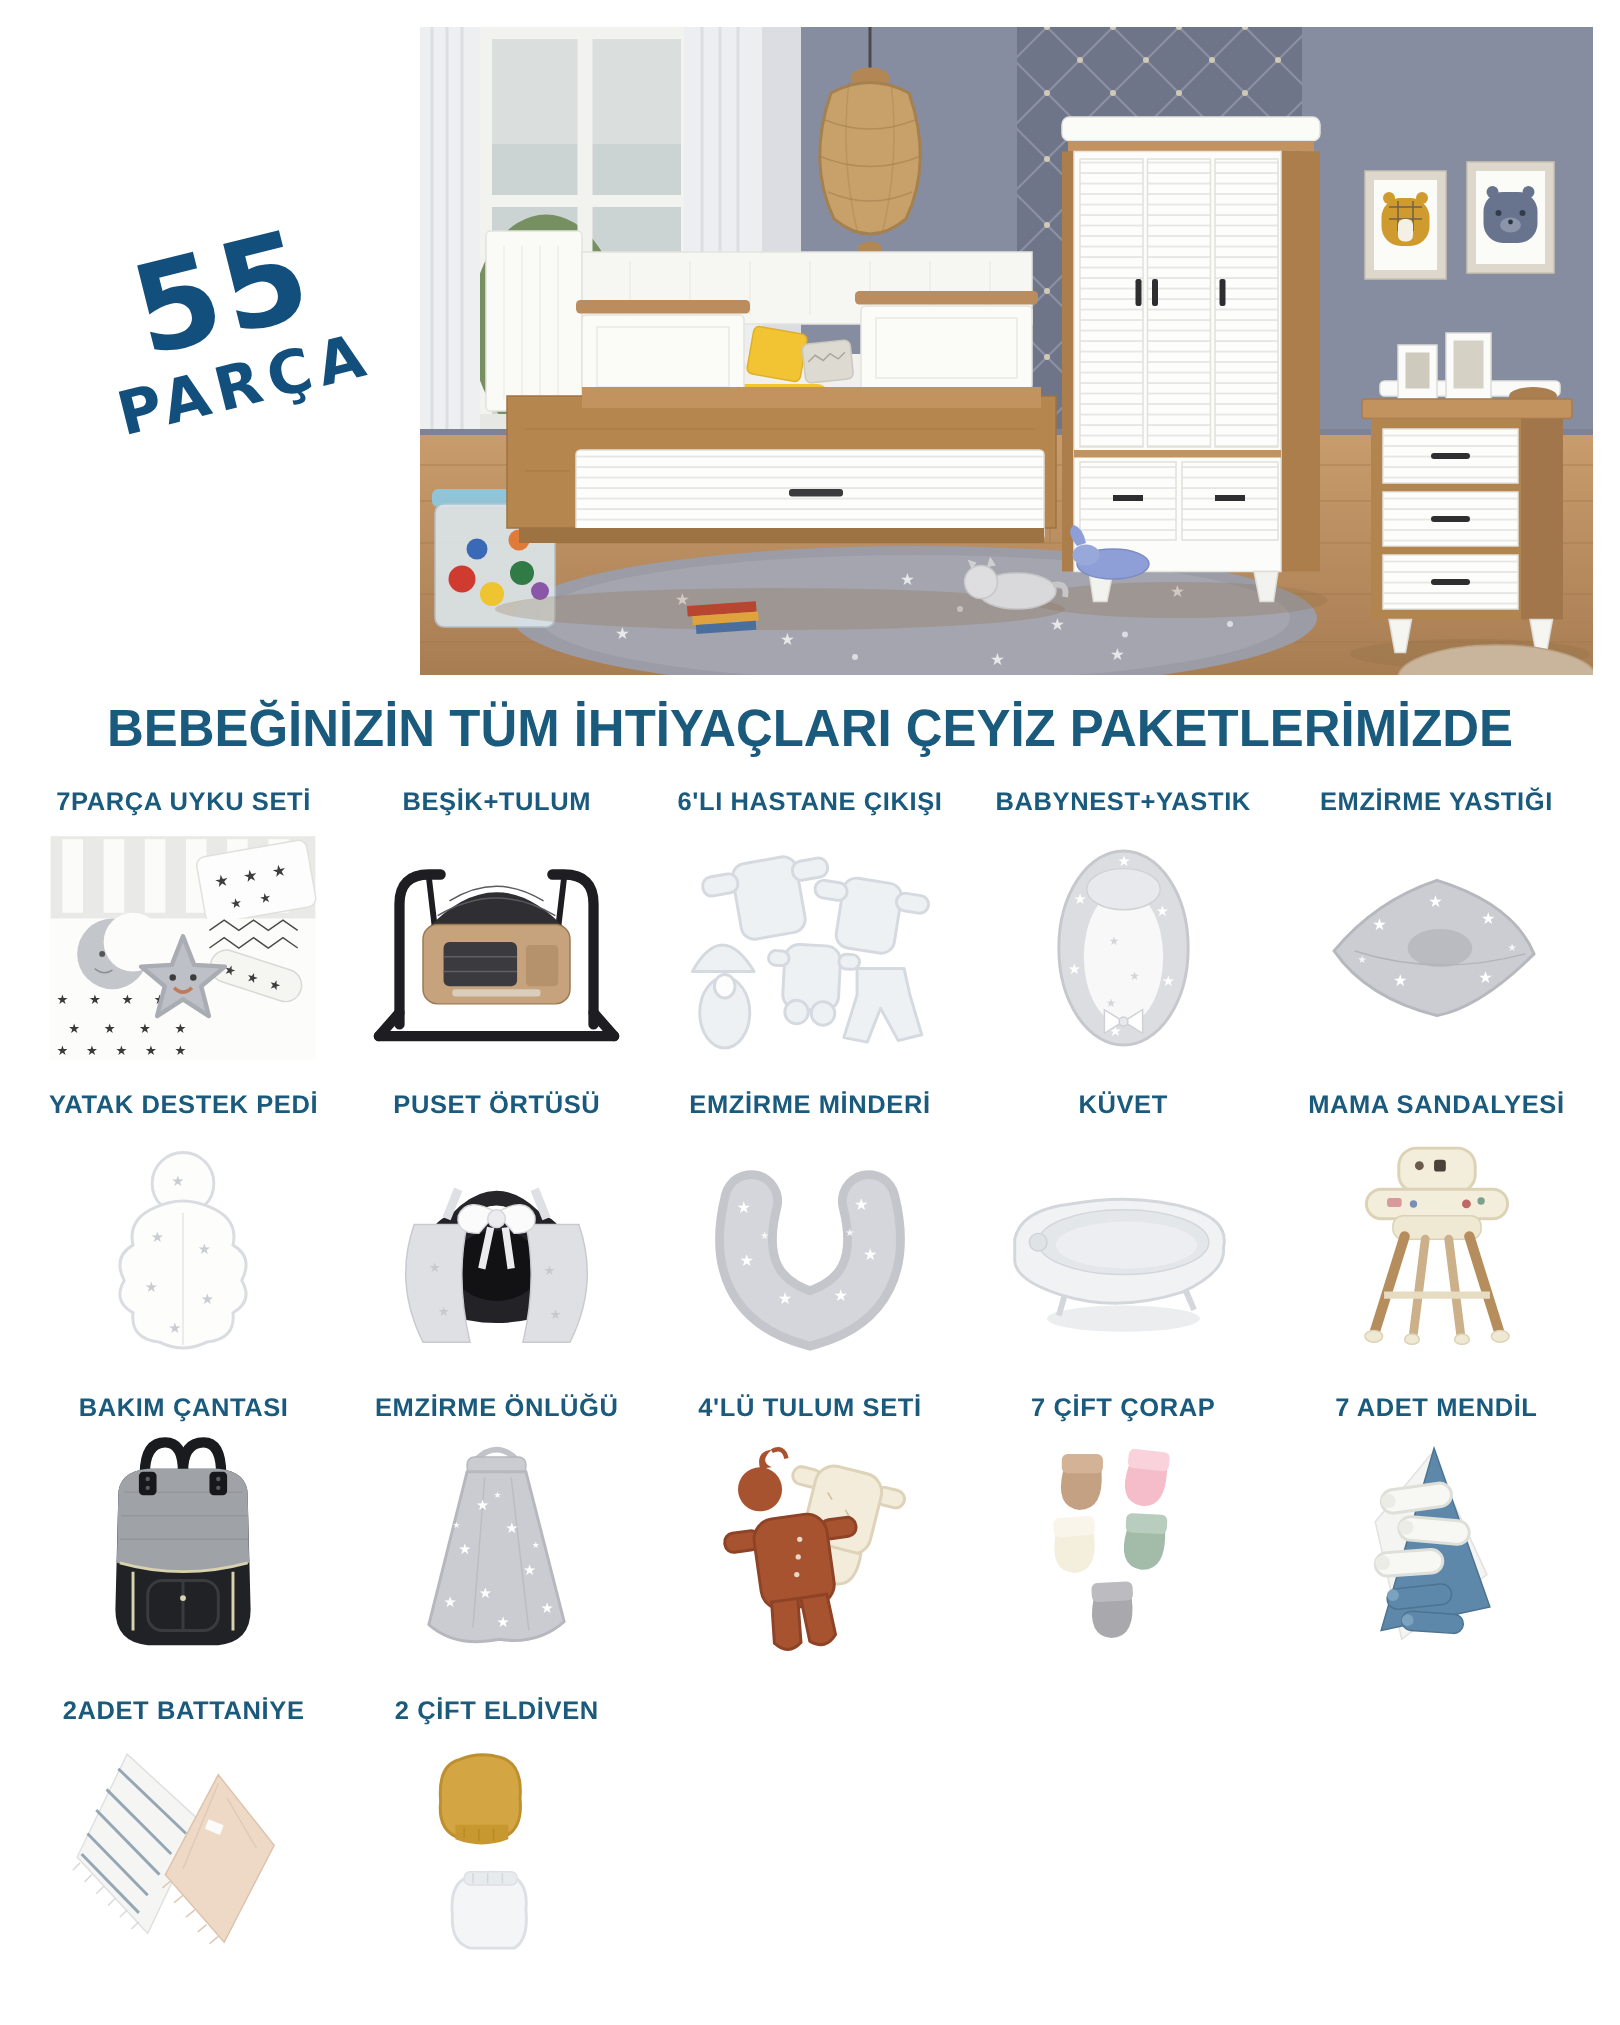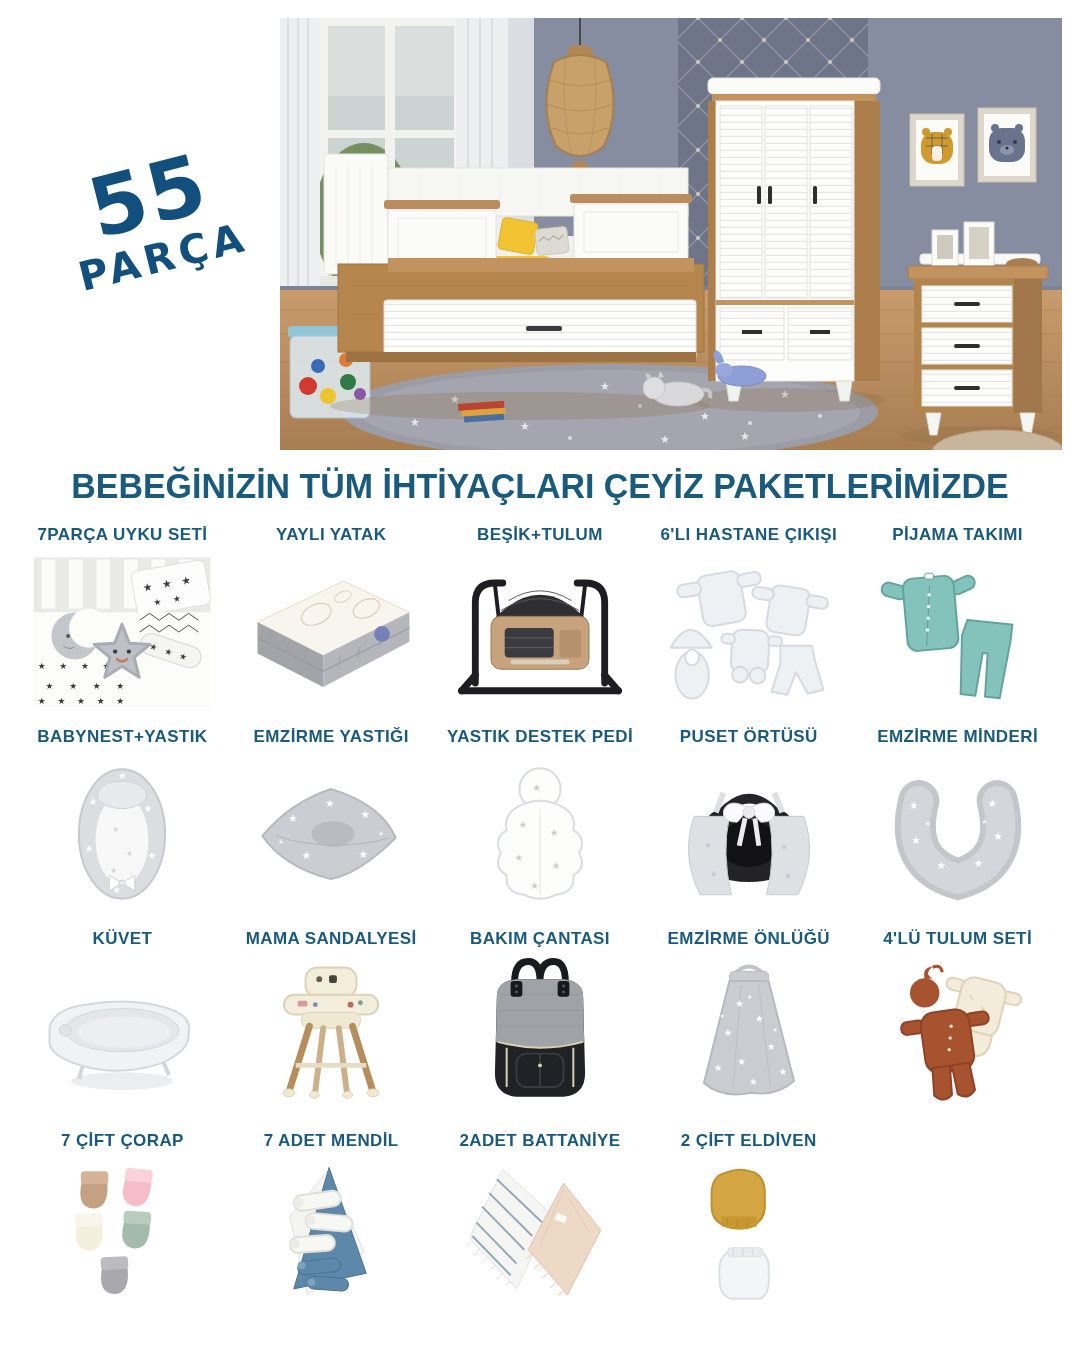--- a/index.html
+++ b/index.html
@@ -287,34 +287,20 @@
       <circle cx="66" cy="78" r="20" fill="#fcfcfa"></circle>
       <circle cx="45" cy="86" r="2" fill="#555"></circle>
       <path d="M40,96 q6,5 12,1" stroke="#8a8d93" fill="none"></path>
       <polygon points="100,74 107.6,93.5 128.5,94.7 112.4,108 117.6,128.3 100,117 82.4,128.3 87.6,108 71.5,94.7 92.4,93.5" fill="#bdc0c6" stroke="#a9acb2" stroke-width="3" stroke-linejoin="round"></polygon>
       <circle cx="93" cy="102" r="2.2" fill="#3c3c3c"></circle>
         <circle cx="107" cy="102" r="2.2" fill="#3c3c3c"></circle>
       <path d="M94,109 Q100,115 106,109" stroke="#c27b5a" stroke-width="2.5" fill="none"></path>
     </svg>
   </div>
 
-  <div class="cell">
-    <div class="label">YAYLI YATAK</div>
-    <svg viewBox="0 0 200 164">
-      <polygon points="25,72 113,30 180,62 92,106" fill="#f8f5ee" stroke="#e3dccb"></polygon>
-      <ellipse cx="85" cy="64" rx="16" ry="10" transform="rotate(-24 85 64)" fill="none" stroke="#d8c7aa"></ellipse>
-      <ellipse cx="136" cy="58" rx="14" ry="9" transform="rotate(-24 136 58)" fill="none" stroke="#d8c7aa"></ellipse>
-      <ellipse cx="112" cy="46" rx="9" ry="5" transform="rotate(-24 112 46)" fill="none" stroke="#e2d5bd"></ellipse>
-      <polygon points="25,72 92,106 92,138 25,104" fill="#a3a4aa"></polygon>
-      <polygon points="92,106 180,62 180,92 92,138" fill="#b5b6bc"></polygon>
-      <path d="M25,88 L92,122 M92,122 L180,78" stroke="#93949a" fill="none"></path>
-      <path d="M40,80 l-4,14 M58,89 l-4,14 M76,98 l-4,14 M110,106 l-3,13 M130,96 l-3,13 M152,86 l-3,13" stroke="#98999f" opacity=".7"></path>
-      <circle cx="152" cy="84" r="8" fill="#7381b8"></circle>
-    </svg>
-  </div>
 
   <div class="cell">
     <div class="label">BEŞİK+TULUM</div>
     <svg viewBox="0 0 200 164">
       <g stroke="#1e1e22" stroke-width="7" fill="none" stroke-linecap="round">
         <path d="M34,134 V52 Q34,32 54,32 H62"></path>
         <path d="M166,134 V52 Q166,32 146,32 H138"></path>
         <path d="M20,142 H180"></path>
         <path d="M34,126 L20,142 M166,126 L180,142"></path>
       </g>
@@ -351,43 +337,20 @@
           <rect x="119" y="85" width="14" height="10" rx="5"></rect>
           <circle cx="92" cy="126" r="8"></circle>
             <circle cx="110" cy="126" r="8"></circle>
         </g>
         <path d="M132,96 h32 l4,18 8,27 -16,4 -12,-22 -9,23 -16,-3 9,-29 Z"></path>
       </g>
       <ellipse cx="42" cy="108" rx="7" ry="8" fill="#fdfdfd" stroke="#d5dae0" stroke-width="2"></ellipse>
     </svg>
   </div>
 
-  <div class="cell">
-    <div class="label">PİJAMA TAKIMI</div>
-    <svg viewBox="0 0 200 164">
-      <g fill="#84c3bc" stroke="#63a39d" stroke-width="2">
-        <g transform="rotate(-5 72 62)">
-          <rect x="24" y="30" width="26" height="14" rx="7" transform="rotate(20 37 37)"></rect>
-          <rect x="94" y="30" width="26" height="14" rx="7" transform="rotate(-20 107 37)"></rect>
-          <rect x="46" y="26" width="52" height="74" rx="10"></rect>
-        </g>
-        <g transform="rotate(6 130 106)">
-          <path d="M106,72 h46 v16 l-5,60 h-15 l-2,-44 h-5 l-3,44 h-15 l-5,-60 Z"></path>
-        </g>
-      </g>
-      <line x1="71" y1="34" x2="68" y2="96" stroke="#5e9c96"></line>
-      <g fill="#eafaf7">
-          <circle cx="70.5" cy="44" r="1.8"></circle>
-          <circle cx="70" cy="56" r="1.8"></circle>
-          <circle cx="69.5" cy="68" r="1.8"></circle>
-          <circle cx="69" cy="80" r="1.8"></circle>
-        </g>
-      <rect x="66" y="22" width="9" height="6" rx="2" fill="#fdfdfd" stroke="#63a39d"></rect>
-    </svg>
-  </div>
 
   <div class="cell">
     <div class="label">BABYNEST+YASTIK</div>
     <svg viewBox="0 0 200 164">
       <ellipse cx="100" cy="82" rx="44" ry="66" fill="#dcdde1" stroke="#c7c8cd" stroke-width="2"></ellipse>
       <g fill="#ffffff" font-size="10">
         <text x="66" y="52">★</text>
           <text x="122" y="60">★</text>
           <text x="62" y="100">★</text>
         <text x="126" y="108">★</text>
@@ -420,21 +383,21 @@
           <text x="94" y="54">★</text>
       </g>
       <g fill="#ffffff" font-size="7" opacity=".8">
           <text x="46" y="92">★</text>
           <text x="148" y="84">★</text>
         </g>
     </svg>
   </div>
 
   <div class="cell">
-    <div class="label">YASTIK DESTEK PEDİ</div>
+    <div class="label">YATAK DESTEK PEDİ</div>
     <svg viewBox="0 0 200 164">
       <circle cx="100" cy="36" r="21" fill="#fdfdfc" stroke="#d9dce0" stroke-width="2"></circle>
       <path d="M82,52 Q62,60 66,78 Q52,86 60,102 Q52,116 66,124 Q64,142 84,144 Q100,152 116,144 Q136,142 134,124 Q148,116 140,102 Q148,86 134,78 Q138,60 118,52 Q100,44 82,52 Z" fill="#fdfdfc" stroke="#d9dce0" stroke-width="2"></path>
       <line x1="100" y1="56" x2="100" y2="146" stroke="#e3e5e8"></line>
       <g fill="#c9ccd1" font-size="10">
         <text x="78" y="76">★</text>
           <text x="110" y="84">★</text>
           <text x="74" y="110">★</text>
         <text x="112" y="118">★</text>
           <text x="90" y="138">★</text>

